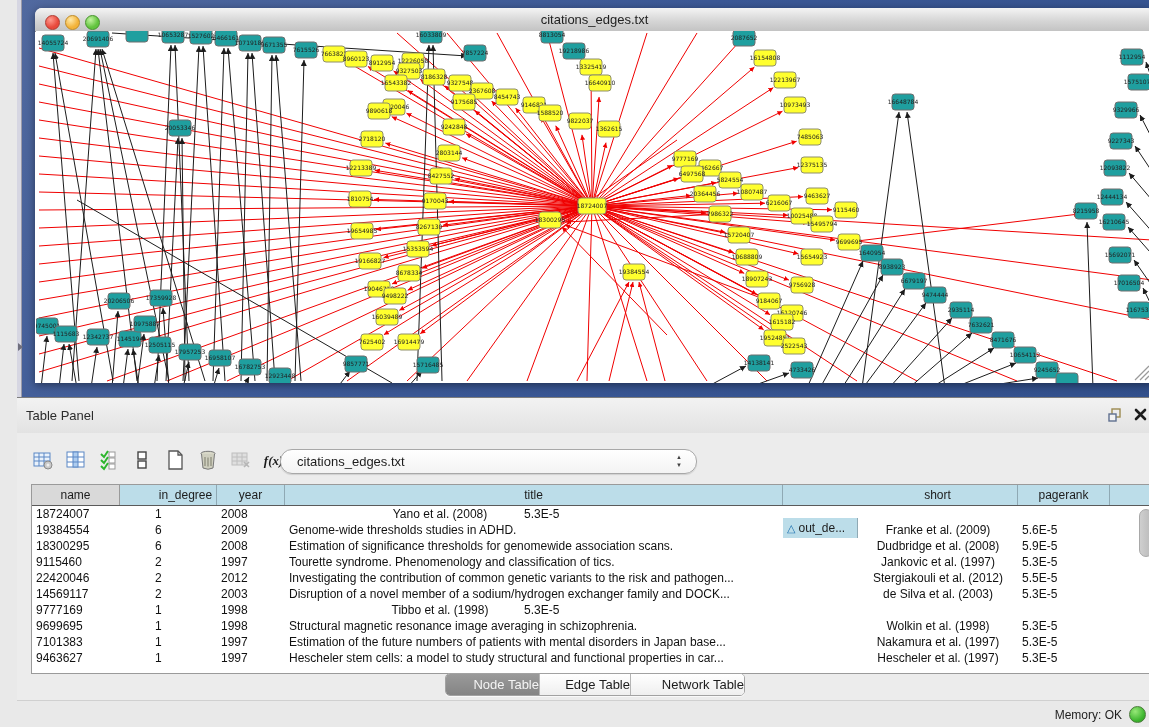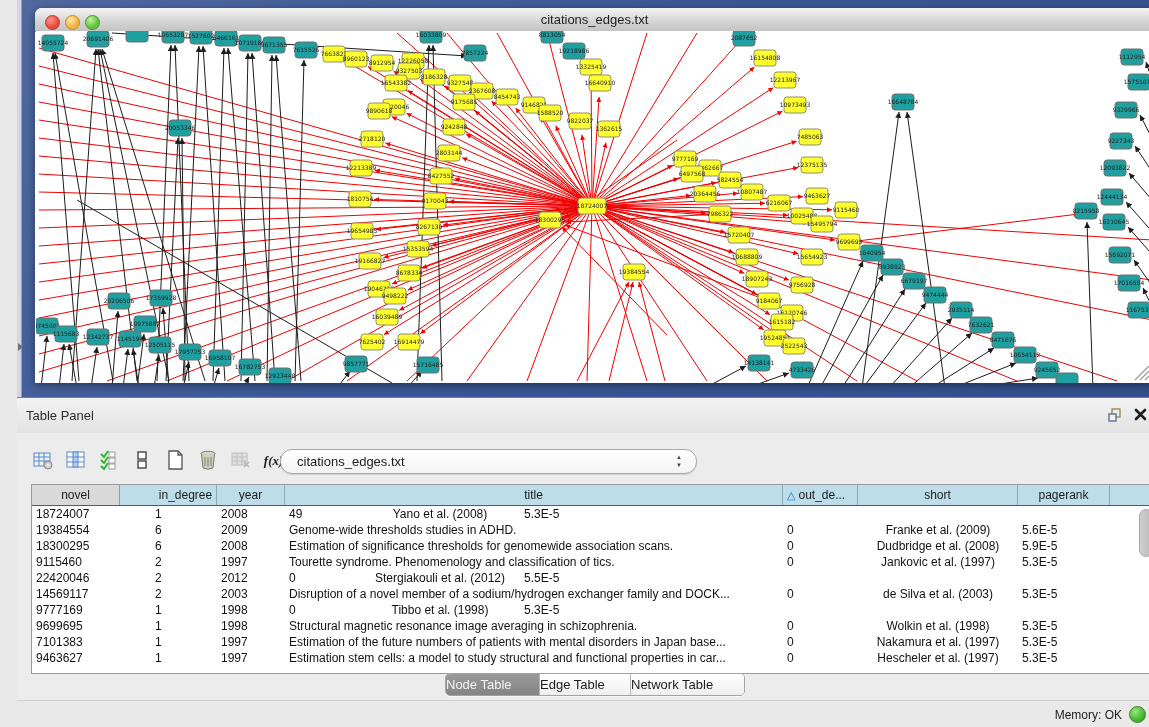--- a/index.html
+++ b/index.html
@@ -42,25 +42,25 @@
   
   .tbl{position:absolute;left:14px;top:51px;width:1124px;height:188px;background:#fff;border:1px solid #9a9a9a;overflow:hidden;}
   .thead{display:flex;height:20px;border-bottom:1px solid #5a5a5a;background:#bcdde9;}
   .th{box-sizing:border-box;height:20px;line-height:20px;font-size:12px;color:#1c1c1c;text-align:center;border-right:1px solid #8fa9b4;background:#bcdde9;overflow:hidden;white-space:nowrap;}
   .th.name-col{background:#d9d9d9;border-right:1px solid #9a9a9a;}
   .th.left{text-align:left;padding-left:4px;}
   .th .sortind{color:#1b6fae;font-size:11px;margin-right:3px;}
   .trow{display:flex;height:16px;line-height:16px;font-size:12px;color:#111;white-space:nowrap;}
   .td{box-sizing:border-box;overflow:hidden;padding-left:4px;text-overflow:clip;}
   .td.center{text-align:center;padding-left:0;}
-  .c0{width:88px;}.c1{width:97px;padding-left:35px;}.c2{width:68px;}.c3{width:498px;}.c4{width:75px;}.c5{width:160px;}.c6{width:92px;}
+  .c0{width:88px;}.c1{width:97px;padding-left:35px;}.c2{width:68px;}.c3{width:498px;}.c4{width:75px;margin-top:33px;}.c5{width:160px;}.c6{width:92px;}
   .vscroll{position:absolute;right:3px;top:24px;width:12px;height:46px;background:linear-gradient(90deg,#cfcfcf,#b9b9b9);border:1px solid #a8a8a8;border-radius:7px;}
   
   .tabs{position:absolute;left:428px;top:240px;height:21px;display:flex;border:1px solid #a2a2a2;border-radius:5px;overflow:hidden;background:#fff;box-shadow:0 1px 0 rgba(255,255,255,.7);}
-  .tab{height:21px;line-height:21px;font-size:13px;text-align:left;color:#1c1c1c;background:linear-gradient(#ffffff,#efefef);border-right:1px solid #b5b5b5;}
+  .tab{height:21px;line-height:21px;font-size:13px;text-align:right;color:#1c1c1c;background:linear-gradient(#ffffff,#efefef);border-right:1px solid #b5b5b5;}
   .tab:last-child{border-right:none;}
   .tab.sel{background:linear-gradient(#9a9a9a,#848484);color:#f4f4f4;}
   
   .status-bar{position:absolute;left:0;top:700px;width:1149px;height:27px;background:#e9e9e9;border-top:1px solid #d0d0d0;}
   .status-bar .mem{position:absolute;right:44px;top:7px;font-size:12px;color:#1e1e1e;}
   .status-dot{position:absolute;right:20px;top:5px;width:15px;height:15px;border-radius:50%;background:radial-gradient(circle at 35% 30%,#97e878,#3cb52e 65%,#2e9a24);border:1px solid #4a7a3a;}
   .status-vline{position:absolute;right:10px;top:0;height:27px;border-left:1px solid #c2c2c2;}
 </style>
 </head>
 <body>
@@ -837,21 +837,21 @@
       </span>
     </div>
 
     <div class="combo">
       <span class="val">citations_edges.txt</span>
       <span class="step">▲<br>▼</span>
     </div>
 
     <div class="tbl">
       <div class="thead">
-        <div class="th name-col c0">novel</div>
+        <div class="th name-col c0">name</div>
         <div class="th c1">in_degree</div>
         <div class="th c2">year</div>
         <div class="th c3">title</div>
         <div class="th c4 left"><span class="sortind">△</span><span>out_de...</span></div>
         <div class="th c5">short</div>
         <div class="th c6">pagerank</div>
       </div>
       <div id="tbody">
           <div class="trow">
             <div class="td c0">18724007</div>
@@ -885,20 +885,21 @@
             <div class="td c2">1997</div>
             <div class="td c3">Tourette syndrome. Phenomenology and classification of tics.</div>
             <div class="td c4">0</div>
             <div class="td c5 center">Jankovic et al. (1997)</div>
             <div class="td c6">5.3E-5</div>
           </div>
           <div class="trow">
             <div class="td c0">22420046</div>
             <div class="td c1">2</div>
             <div class="td c2">2012</div>
+            <div class="td c3">Investigating the contribution of common genetic variants to the risk and pathogen...</div>
             <div class="td c4">0</div>
             <div class="td c5 center">Stergiakouli et al. (2012)</div>
             <div class="td c6">5.5E-5</div>
           </div>
           <div class="trow">
             <div class="td c0">14569117</div>
             <div class="td c1">2</div>
             <div class="td c2">2003</div>
             <div class="td c3">Disruption of a novel member of a sodium/hydrogen exchanger family and DOCK...</div>
             <div class="td c4">0</div>
@@ -928,21 +929,21 @@
             <div class="td c2">1997</div>
             <div class="td c3">Estimation of the future numbers of patients with mental disorders in Japan base...</div>
             <div class="td c4">0</div>
             <div class="td c5 center">Nakamura et al. (1997)</div>
             <div class="td c6">5.3E-5</div>
           </div>
           <div class="trow">
             <div class="td c0">9463627</div>
             <div class="td c1">1</div>
             <div class="td c2">1997</div>
-            <div class="td c3">Estimation stem cells: a model to study structural and functional properties in car...</div>
+            <div class="td c3">Hescheler stem cells: a model to study structural and functional properties in car...</div>
             <div class="td c4">0</div>
             <div class="td c5 center">Hescheler et al. (1997)</div>
             <div class="td c6">5.3E-5</div>
           </div>
         </div>
       <div class="vscroll"></div>
     </div>
 
     <div class="tabs">
       <div class="tab sel" style="width:93px">Node Table</div>

